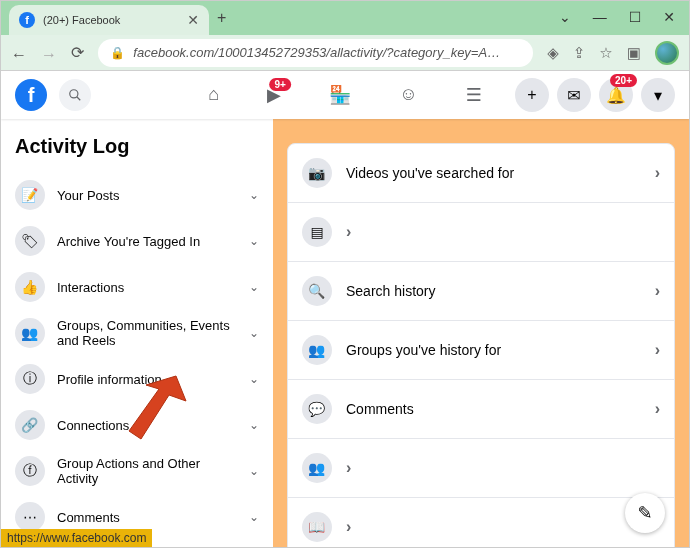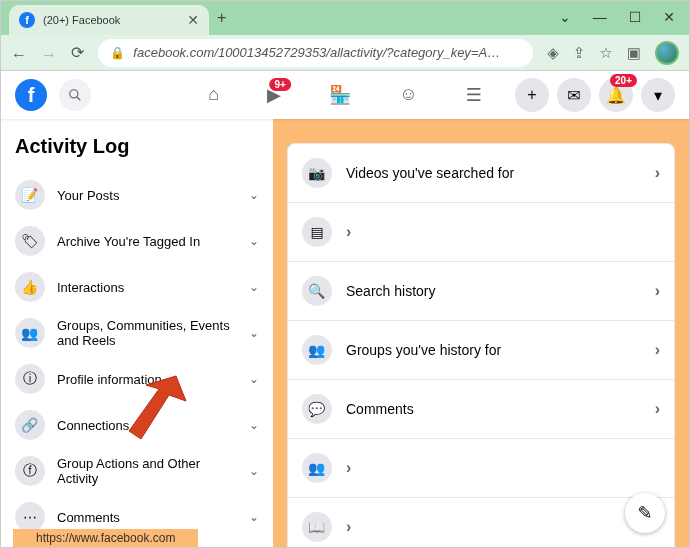--- a/index.html
+++ b/index.html
@@ -49,21 +49,21 @@
 .card { background: #fff; border-radius: 8px; border: 1px solid #e4e6eb; }
 .row { display: flex; align-items: center; padding: 14px; gap: 14px; border-bottom: 1px solid #e4e6eb; cursor: pointer; }
 .row:last-child { border-bottom: none; }
 .row-icon { width: 30px; height: 30px; background: #e4e6eb; border-radius: 50%; display: flex; align-items: center; justify-content: center; font-size: 14px; color: #050505; flex-shrink: 0; }
 .row-label { flex: 1; font-size: 14px; color: #050505; font-weight: 500; }
 .row-chev { color: #65676b; font-size: 16px; font-weight: bold; }
 
 
 .arrow { position: absolute; left: 120px; top: 370px; pointer-events: none; }
 
-.statusbar { position: absolute; left: 0; bottom: 0; background: #fdba74; color: #333; font-size: 12px; padding: 2px 23px; margin-left: 12px; }
+.statusbar { position: absolute; left: 0; bottom: 0; background: #eab308; color: #333; font-size: 12px; padding: 2px 6px; }
 
 .edit-fab { position: absolute; right: 24px; bottom: 14px; width: 40px; height: 40px; background: #fff; border-radius: 50%; box-shadow: 0 1px 4px rgba(0,0,0,0.3); display: flex; align-items: center; justify-content: center; font-size: 18px; cursor: pointer; color: #050505; }
 </style>
 </head>
 <body>
 
 <div class="titlebar">
   <div class="tab">
     <div class="tab-fav">f</div>
     <div class="tab-title">(20+) Facebook</div>

